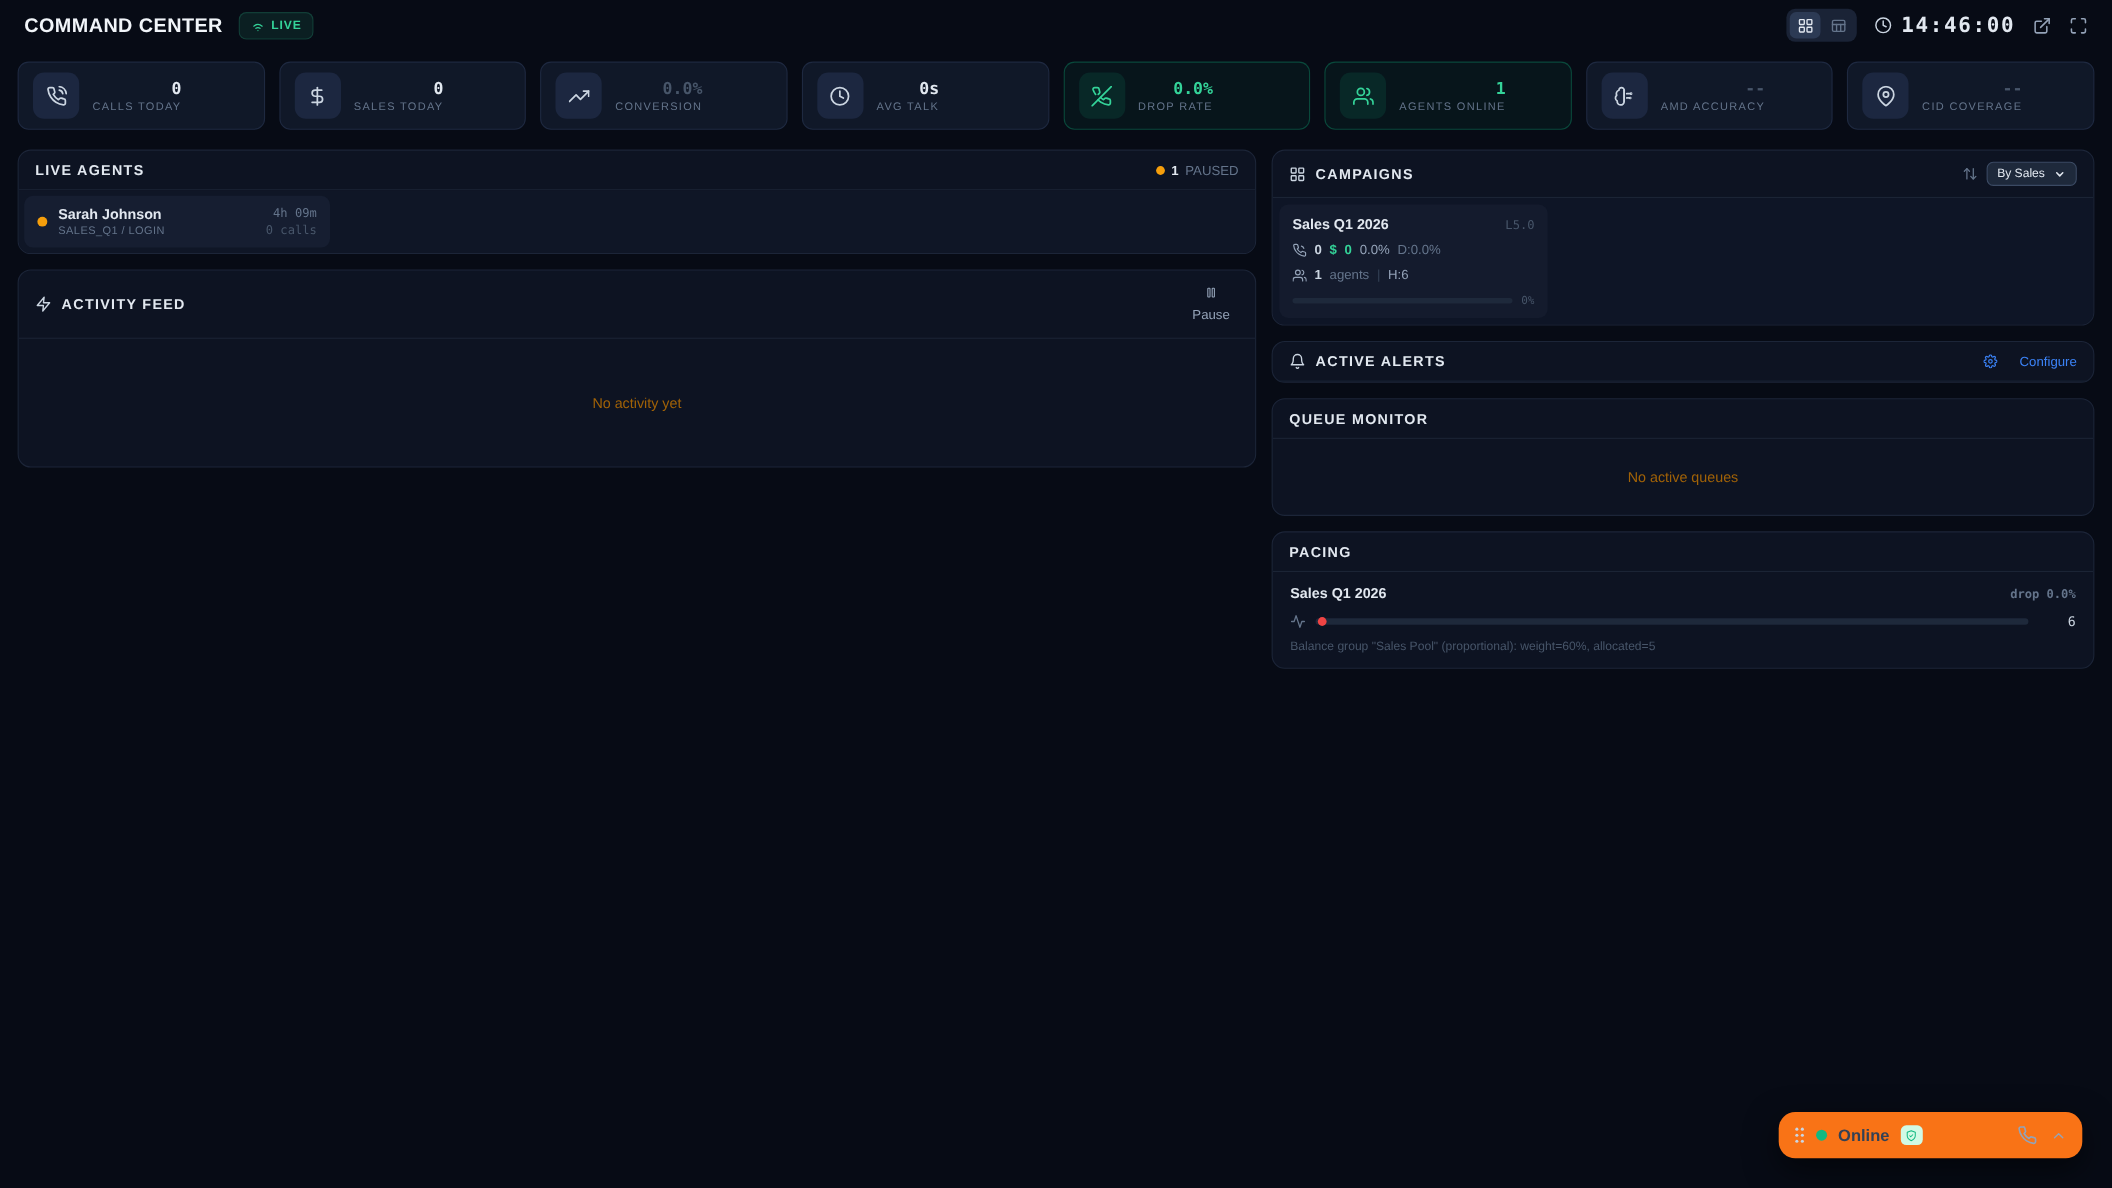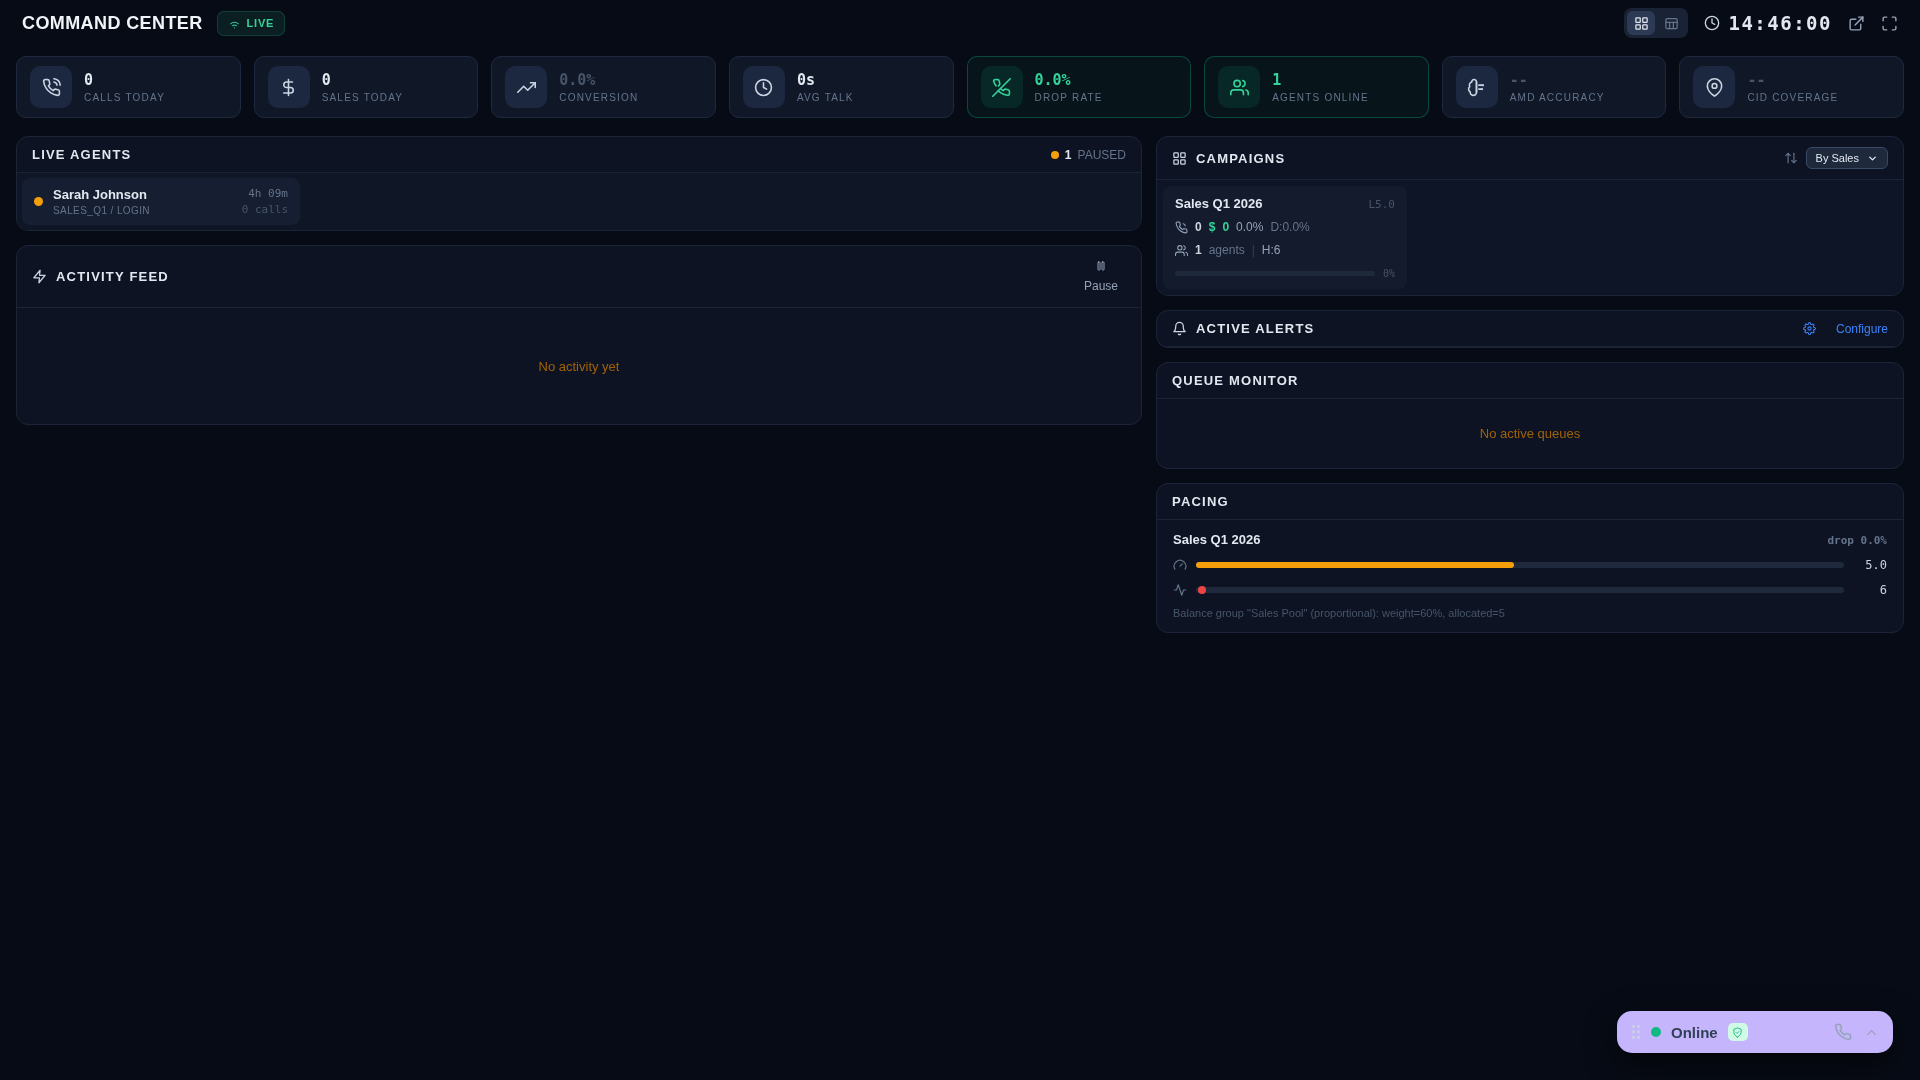--- a/index.html
+++ b/index.html
@@ -3,21 +3,21 @@
 <meta charset="utf-8">
 <style>
   * { margin:0; padding:0; box-sizing:border-box; }
   html,body { width:1920px; height:1080px; overflow:hidden; }
   body {
     background:#070b15;
     color:#e2e8f0;
     font-family:"Liberation Sans", sans-serif;
     position:relative;
   }
-  .mono { font-family:"DejaVu Sans Mono", monospace; }
+  .mono { font-family:"DejaVu Sans Mono", monospace;text-align:right; }
 
   svg { display:block; }
   .ic { stroke:currentColor; fill:none; stroke-width:2; stroke-linecap:round; stroke-linejoin:round; }
 
   
   .top-bar { height:46px; display:flex; align-items:center; padding:0 22px; gap:14px; }
   .app-title { font-size:18px; font-weight:800; letter-spacing:.4px; color:#f1f5f9; }
   .live-badge { display:flex; align-items:center; gap:6px; background:rgba(52,211,153,.10);
     border:1px solid rgba(52,211,153,.18); color:#34d399; font-size:11px; font-weight:700;
     letter-spacing:.8px; padding:5px 10px; border-radius:7px; }
@@ -106,21 +106,21 @@
   .pacing-drop { margin-left:auto; font-size:11px; color:#64748b;font-weight:bold; }
   .pace-row { display:flex; align-items:center; gap:9px; margin-top:11px; }
   .pace-row .row-icon { color:#64748b; flex:none; }
   .pace-track { flex:1; height:6px; background:#1e293b; border-radius:4px; position:relative; }
   .pace-fill { position:absolute; left:0; top:0; bottom:0; background:#f59e0b; border-radius:4px; }
   .pace-dot { position:absolute; left:2px; top:-1px; width:8px; height:8px; border-radius:50%; background:#ef4444; }
   .pace-val { width:34px; text-align:right; font-size:12px; color:#cbd5e1; flex:none; }
   .pacing-note { font-size:11px; color:#475569; margin-top:10px; }
 
   
-  .softphone { position:absolute; right:27px; bottom:27px; width:276px; height:42px; background:#c4b5fd;
+  .softphone { position:absolute; right:27px; bottom:27px; width:276px; height:42px; background:#f97316;
     border-radius:15px; box-shadow:0 10px 30px rgba(0,0,0,.55); display:flex; align-items:center;
     gap:10px; padding:0 14px; }
   .grip { color:#cbd5e1; cursor:grab; }
   .sp-dot { width:10px; height:10px; border-radius:50%; background:#10b981; }
   .sp-status { font-size:15px; font-weight:700; color:#334155; }
   .sp-badge { width:20px; height:18px; background:#d1fae5; border-radius:5px; color:#10b981;
     display:flex; align-items:center; justify-content:center; }
   .sp-right { margin-left:auto; display:flex; align-items:center; gap:12px; color:#94a3b8; }
 </style>
 </head>
@@ -465,32 +465,20 @@
         <div class="panel-title">PACING</div>
       </div>
       <div class="pacing-body">
         <div class="pacing-top">
           <span class="pacing-name">Sales Q1 2026</span>
           <span class="pacing-drop mono">drop 0.0%</span>
         </div>
         <div class="pace-row">
           <span class="row-icon">
               <svg class="ic" width="14" height="14" viewBox="0 0 24 24">
-                <path d="m12 14 4-4"></path>
-                <path d="M3.34 19a10 10 0 1 1 17.32 0"></path>
-              </svg>
-            </span>
-          <div class="pace-track">
-              <div class="pace-fill" style="width: 49%;"></div>
-            </div>
-          <span class="pace-val mono">5.0</span>
-        </div>
-        <div class="pace-row">
-          <span class="row-icon">
-              <svg class="ic" width="14" height="14" viewBox="0 0 24 24">
                 <polyline points="22 12 18 12 15 21 9 3 6 12 2 12"></polyline>
               </svg>
             </span>
           <div class="pace-track">
               <span class="pace-dot"></span>
             </div>
           <span class="pace-val mono">6</span>
         </div>
         <div class="pacing-note">Balance group "Sales Pool" (proportional): weight=60%, allocated=5</div>
       </div>

